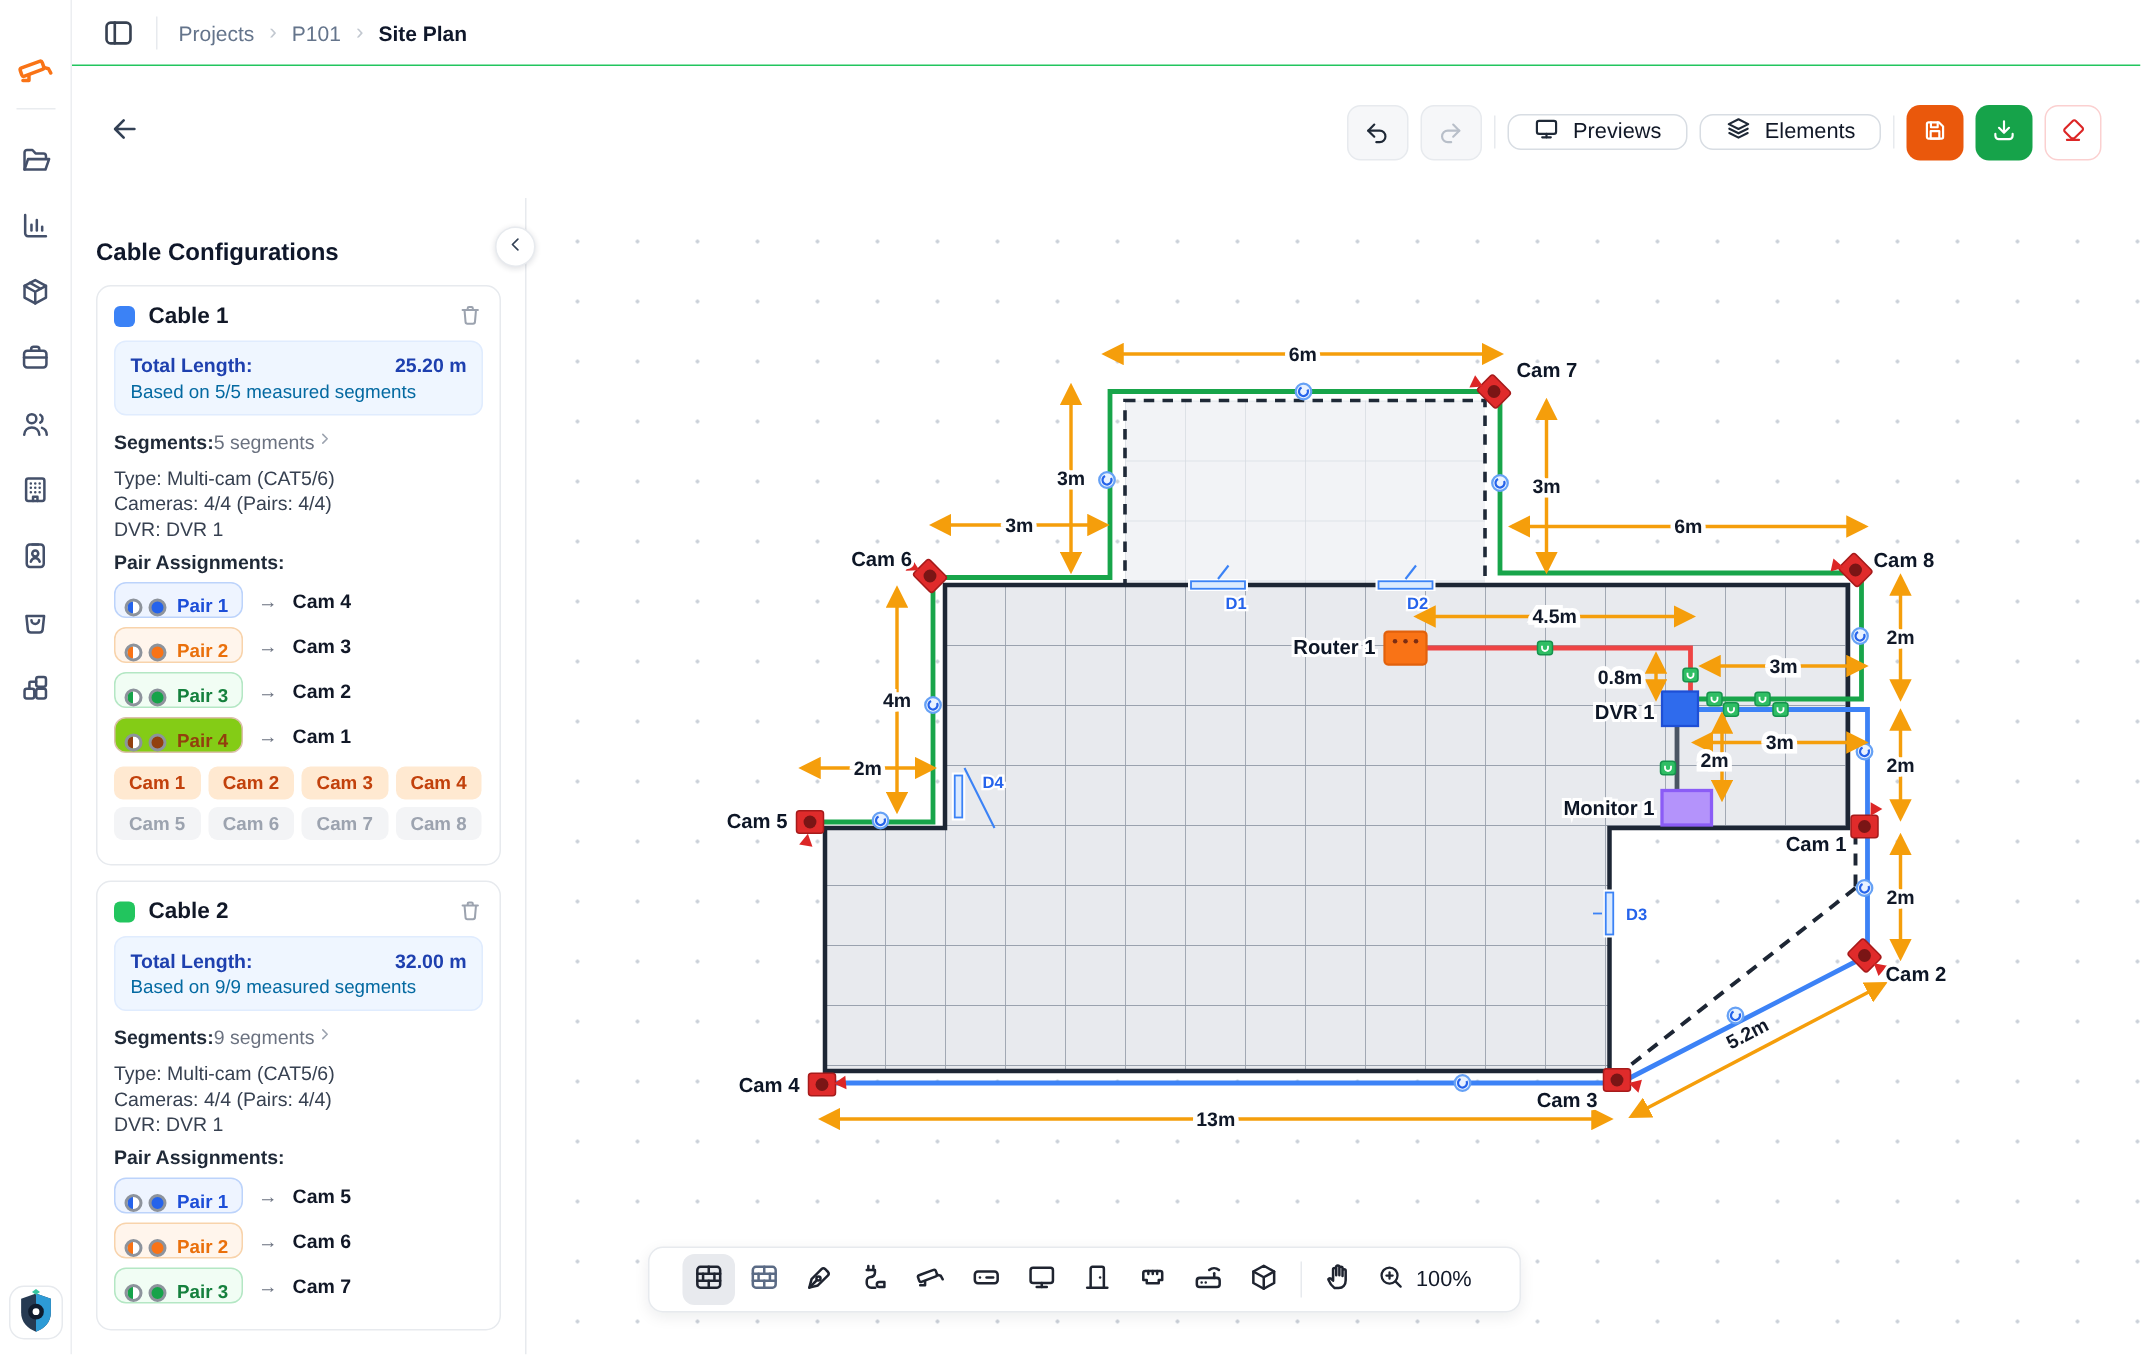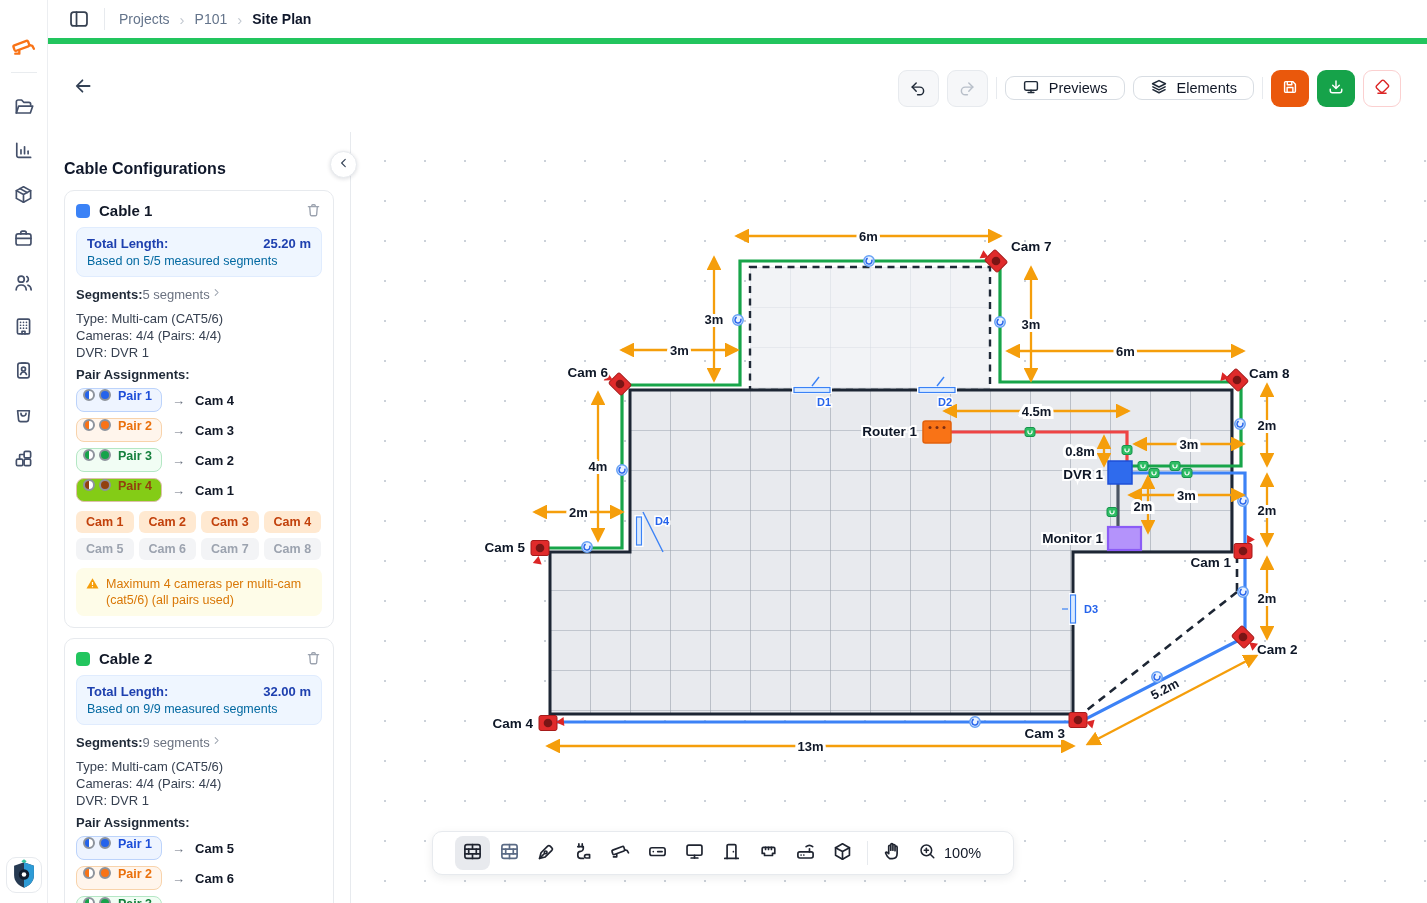--- a/index.html
+++ b/index.html
@@ -13,21 +13,21 @@
   .rail .logo { margin-top:34px; width:26px; height:26px; display:flex; align-items:center; justify-content:center; }
   .rail .rail-div { width:26px; height:1px; background:#e9ecef; margin:12px 0 18px; }
   .rail-btn { width:34px; height:34px; margin-bottom:10px; border:none; background:transparent; border-radius:8px;
     display:flex; align-items:center; justify-content:center; color:#44506a; cursor:pointer; }
   .rail-btn svg { width:21px; height:21px; }
   .rail-foot { margin-top:auto; margin-bottom:10px; width:36px; height:36px; border:1px solid #e7eaee;
     border-radius:10px; background:#fff; display:flex; align-items:center; justify-content:center; }
 
   
   .topbar { position:absolute; left:48px; top:0; right:0; height:44px; background:#fff;
-    border-bottom:6px solid #22c55e; display:flex; align-items:center; padding:0 20px; gap:14px; z-index:20; }
+    border-bottom:1px solid #22c55e; display:flex; align-items:center; padding:0 20px; gap:14px; z-index:20; }
   .topbar .tgl { color:#374151; width:22px; height:22px; cursor:pointer; }
   .vdiv { width:1px; height:22px; background:#e7eaee; }
   .crumbs { display:flex; align-items:center; gap:10px; font-size:14px; }
   .crumb { color:#64748b; cursor:pointer; }
   .crumb.current { color:#0f172a; font-weight:600; }
   .crumb-sep { color:#c2c8d0; font-size:15px; }
 
   
   .pagehead { position:absolute; left:48px; top:44px; right:0; height:88px; background:#fff;
     display:flex; align-items:center; padding:0 26px 0 24px; z-index:20; }
@@ -68,21 +68,21 @@
   .cc-info { background:#eff6ff; border:1px solid #e0ecfe; border-radius:8px; padding:8px 10px; margin-bottom:9px; }
   .cc-info-row { display:flex; justify-content:space-between; font-size:13px; font-weight:700; color:#1e40af; }
   .cc-info-sub { margin-top:3px; font-size:12.5px; color:#0369a1; }
   .cc-seg { display:flex; align-items:center; gap:0; font-size:13px; margin-bottom:8px; cursor:pointer; }
   .cc-seg b { color:#1f2937; font-weight:700; }
   .cc-seg span { color:#6b7280; }
   .cc-seg svg { width:13px; height:13px; color:#9ca3af; }
   .cc-meta { font-size:13px; color:#374151; line-height:17px; margin-bottom:6px; }
   .cc-pairs-h { font-size:13px; font-weight:700; color:#1f2937; margin:2px 0 6px; }
   .pair-row { display:flex; align-items:center; gap:10px; margin-bottom:6px; }
-  .pair-badge { display:inline-flex; align-items:flex-start; gap:4px; height:24px; padding:0 9px 0 6px;
+  .pair-badge { display:inline-flex; align-items:flex-end; gap:4px; height:24px; padding:0 9px 0 6px;
     border-radius:8px; border:1px solid; font-size:12.5px; font-weight:700; cursor:pointer; }
   .dot { width:12px; height:12px; border-radius:50%; border:2px solid #8d939c; }
   .pair-arrow { color:#6b7280; font-size:13px; }
   .pair-cam { font-size:13px; font-weight:700; color:#111827; }
   .chips { display:flex; gap:5px; margin-bottom:5px; }
   .chip { height:22px; padding:0 10px; border-radius:6px; font-size:12.5px; font-weight:600;
     display:flex; align-items:center; cursor:pointer; }
   .chip.on { background:#ffe9d1; color:#c2410c; }
   .chip.off { background:#f3f4f6; color:#9ca3af; }
   .cc-warn { margin-top:8px; background:#fefce8; border-radius:8px; padding:8px 9px; font-size:12.5px;
@@ -340,28 +340,20 @@
             <span class="chip on">Cam 1</span>
             <span class="chip on">Cam 2</span>
             <span class="chip on">Cam 3</span>
             <span class="chip on">Cam 4</span>
           </div>
           <div class="chips">
             <span class="chip off">Cam 5</span>
             <span class="chip off">Cam 6</span>
             <span class="chip off">Cam 7</span>
             <span class="chip off">Cam 8</span>
-          </div>
-          <div class="cc-warn">
-            <span class="wicon"><svg viewBox="0 0 20 20" width="15" height="15">
-                <path d="M10 3 L18 16.5 H2Z" fill="#f59e0b" stroke="none"></path>
-                <line x1="10" y1="8" x2="10" y2="12" stroke="#fff" stroke-width="1.6"></line>
-                <circle cx="10" cy="14.2" r=".9" fill="#fff" stroke="none"></circle>
-              </svg></span>
-            <span>Maximum 4 cameras per multi-cam (cat5/6) (all pairs used)</span>
           </div>
         </section>
         <section class="cable-card">
           <div class="cc-head">
             <span class="cc-swatch" style="background:#22c55e"></span>
             <span class="cc-name">Cable 2</span>
             <span class="cc-trash"><svg viewBox="0 0 20 20" fill="none" stroke="currentColor" stroke-width="1.6" stroke-linecap="round" stroke-linejoin="round">
                 <path d="M4 5.5 h12 M8 5.5 V4.2 a1 1 0 0 1 1-1 h2 a1 1 0 0 1 1 1 V5.5 M5.5 5.5 l.8 9.3 a1.5 1.5 0 0 0 1.5 1.4 h4.4 a1.5 1.5 0 0 0 1.5-1.4 L14.5 5.5"></path>
               </svg></span>
           </div>

